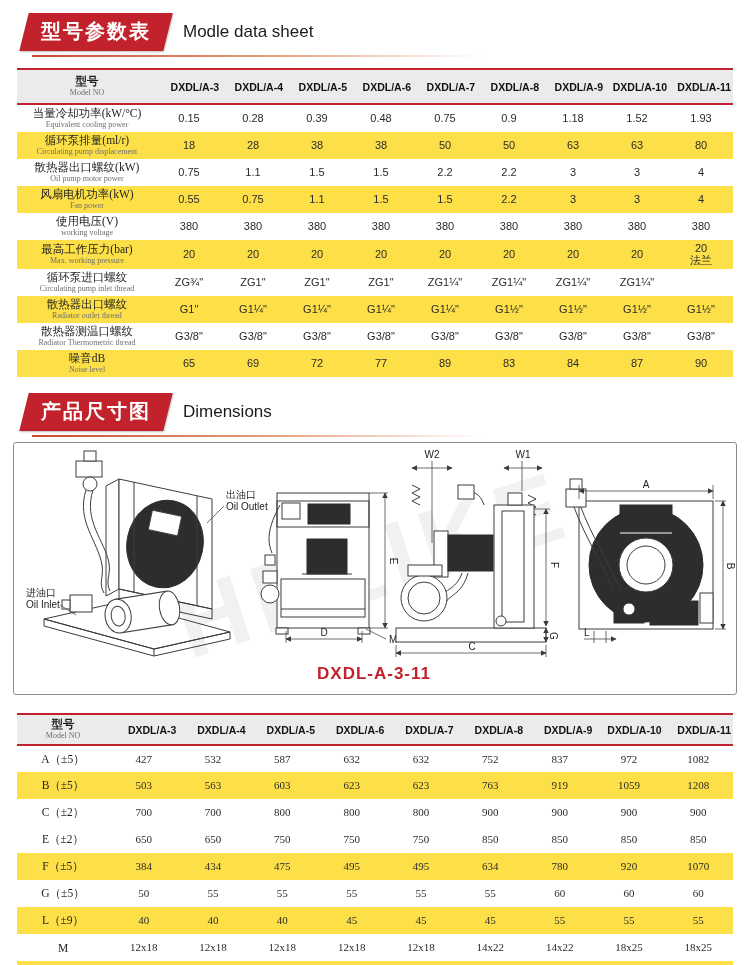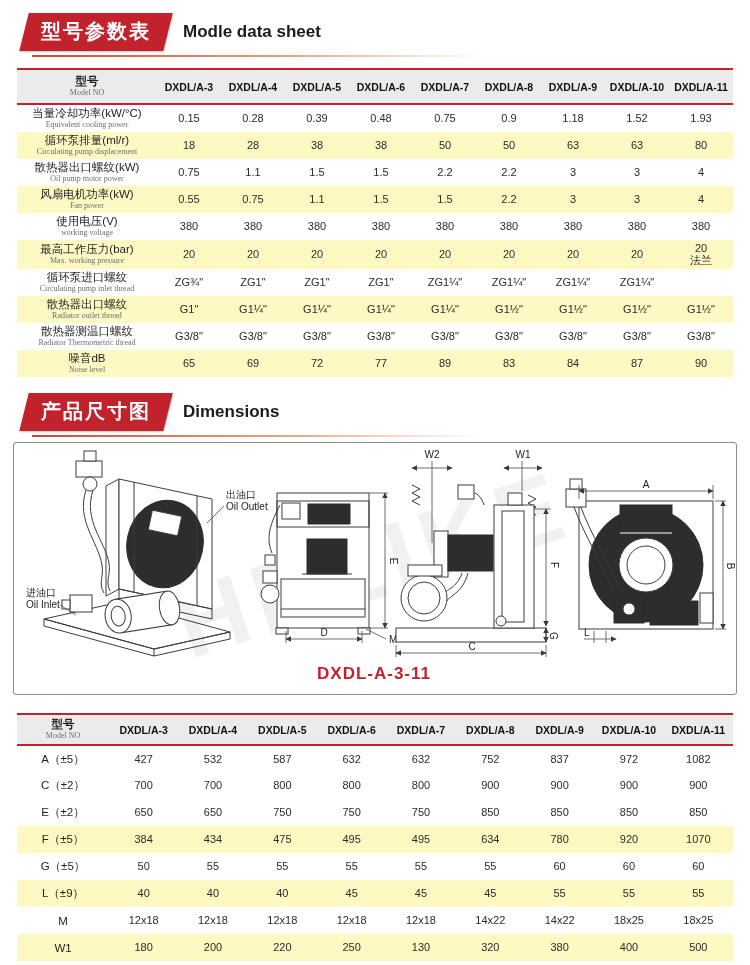--- a/index.html
+++ b/index.html
@@ -12,39 +12,39 @@
   
   .banner { display: flex; align-items: center; margin: 13px 0 0 24px; position: relative; height: 37px; }
   .banner-red {
     background: #c2222b; transform: skewX(-14deg);
     padding: 5px 17px 6px; box-shadow: 1px 1px 2px rgba(0,0,0,.25);
   }
   .banner-red .zh {
     display: block; transform: skewX(14deg);
     color: #fff; font-weight: bold; font-size: 20px; letter-spacing: 2px;
   }
-  .banner-en { margin-left: 15px; font-size: 17px; font-weight: bold; color: #1b1b1b; }
+  .banner-en { margin-left: 15px; font-size: 17px; font-weight: normal; color: #1b1b1b; }
   .banner-line {
     position: absolute; left: 8px; bottom: -7px; width: 450px; height: 2px;
     background: linear-gradient(90deg, #c94b33, #e6a27f 55%, rgba(255,255,255,0) 100%);
   }
   
   table { border-collapse: collapse; table-layout: fixed; width: 716px; margin: 18px auto 0; }
   .hdr-row { background: #ebebeb; border-top: 2px solid #c2222b; border-bottom: 2px solid #c2222b; }
   td { text-align: center; vertical-align: middle; padding: 2px 2px; }
   .spec td:first-child { width: 140px; }
   .dim  td:first-child { width: 92px; }
   .spec thead tr { height: 35px; }
   .dim  thead tr { height: 31px; }
   .spec tbody tr { height: 27px; }
-  .dim  tbody tr { height: 27px; }
-  tbody tr.alt { background: #fef9c3; padding-left: 20px; }
+  .dim  tbody tr { height: 27px; font-family: Liberation Serif, serif; }
+  tbody tr.alt { background: #fde047; padding-left: 20px; }
   .dim tbody tr:last-child { border-bottom: 1px solid #9a9a9a; }
-  .model { font-weight: bold; font-size: 10.5px; color: #111; }
-  .label-zh { font-size: 11.5px; color: #1e1e1e; line-height: 1.15; }
+  .model { font-weight: bold; font-size: 10.5px; color: #111; text-align: right; }
+  .label-zh { font-size: 11.5px; color: #1e1e1e; line-height: 1.15; font-family: Liberation Serif, serif; }
   .label-zh.bold { font-weight: bold; }
   .label-en { font-size: 8px; color: #6e6e6e; line-height: 1.2; font-family: Liberation Serif, serif; }
   .val { font-size: 11px; color: #2b2b2b; white-space: pre-line; line-height: 1.15; }
   .dim-label { font-size: 11.5px; color: #1e1e1e; }
   
   .diagram-box {
     width: 724px; height: 253px; margin: 12px auto 0;
     border: 1px solid #8b8b8b; border-radius: 3px; position: relative; overflow: hidden;
   }
   .diagram-box svg { display: block; }
@@ -439,20 +439,34 @@
         <td class="val">427</td>
         <td class="val">532</td>
         <td class="val">587</td>
         <td class="val">632</td>
         <td class="val">632</td>
         <td class="val">752</td>
         <td class="val">837</td>
         <td class="val">972</td>
         <td class="val">1082</td>
       </tr>
+      <tr class="alt">
+        <td>
+          <div class="dim-label">B（±5）</div>
+        </td>
+        <td class="val">503</td>
+        <td class="val">563</td>
+        <td class="val">603</td>
+        <td class="val">623</td>
+        <td class="val">623</td>
+        <td class="val">763</td>
+        <td class="val">919</td>
+        <td class="val">1059</td>
+        <td class="val">1208</td>
+      </tr>
       <tr>
         <td>
           <div class="dim-label">C（±2）</div>
         </td>
         <td class="val">700</td>
         <td class="val">700</td>
         <td class="val">800</td>
         <td class="val">800</td>
         <td class="val">800</td>
         <td class="val">900</td>

